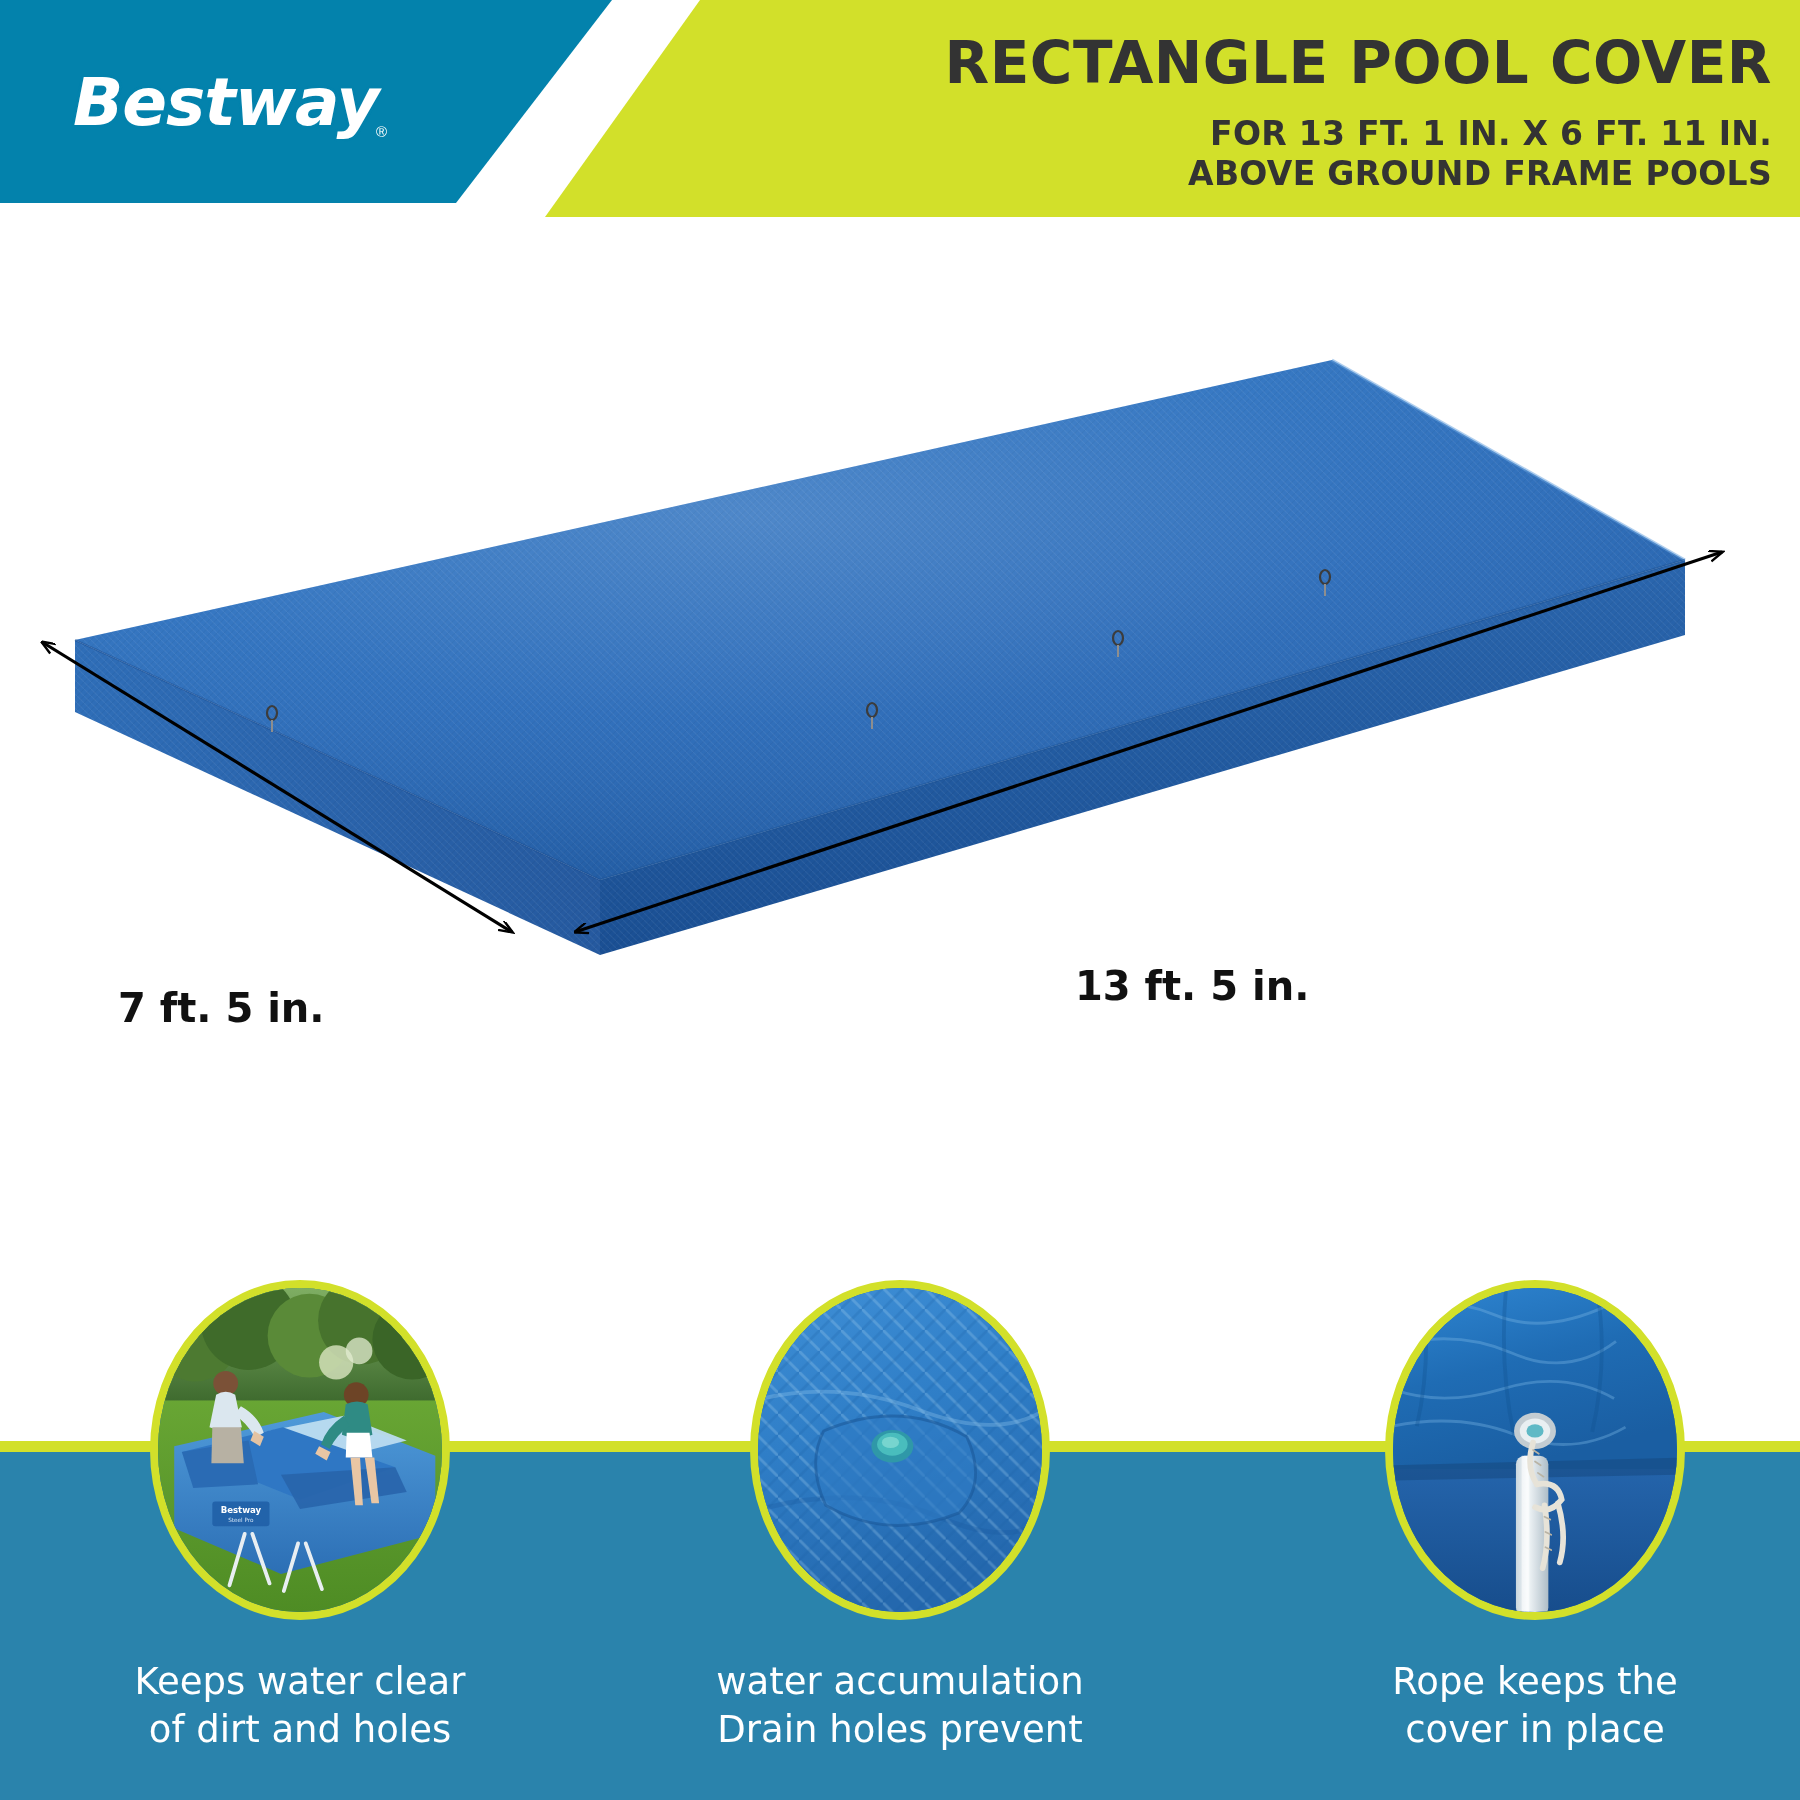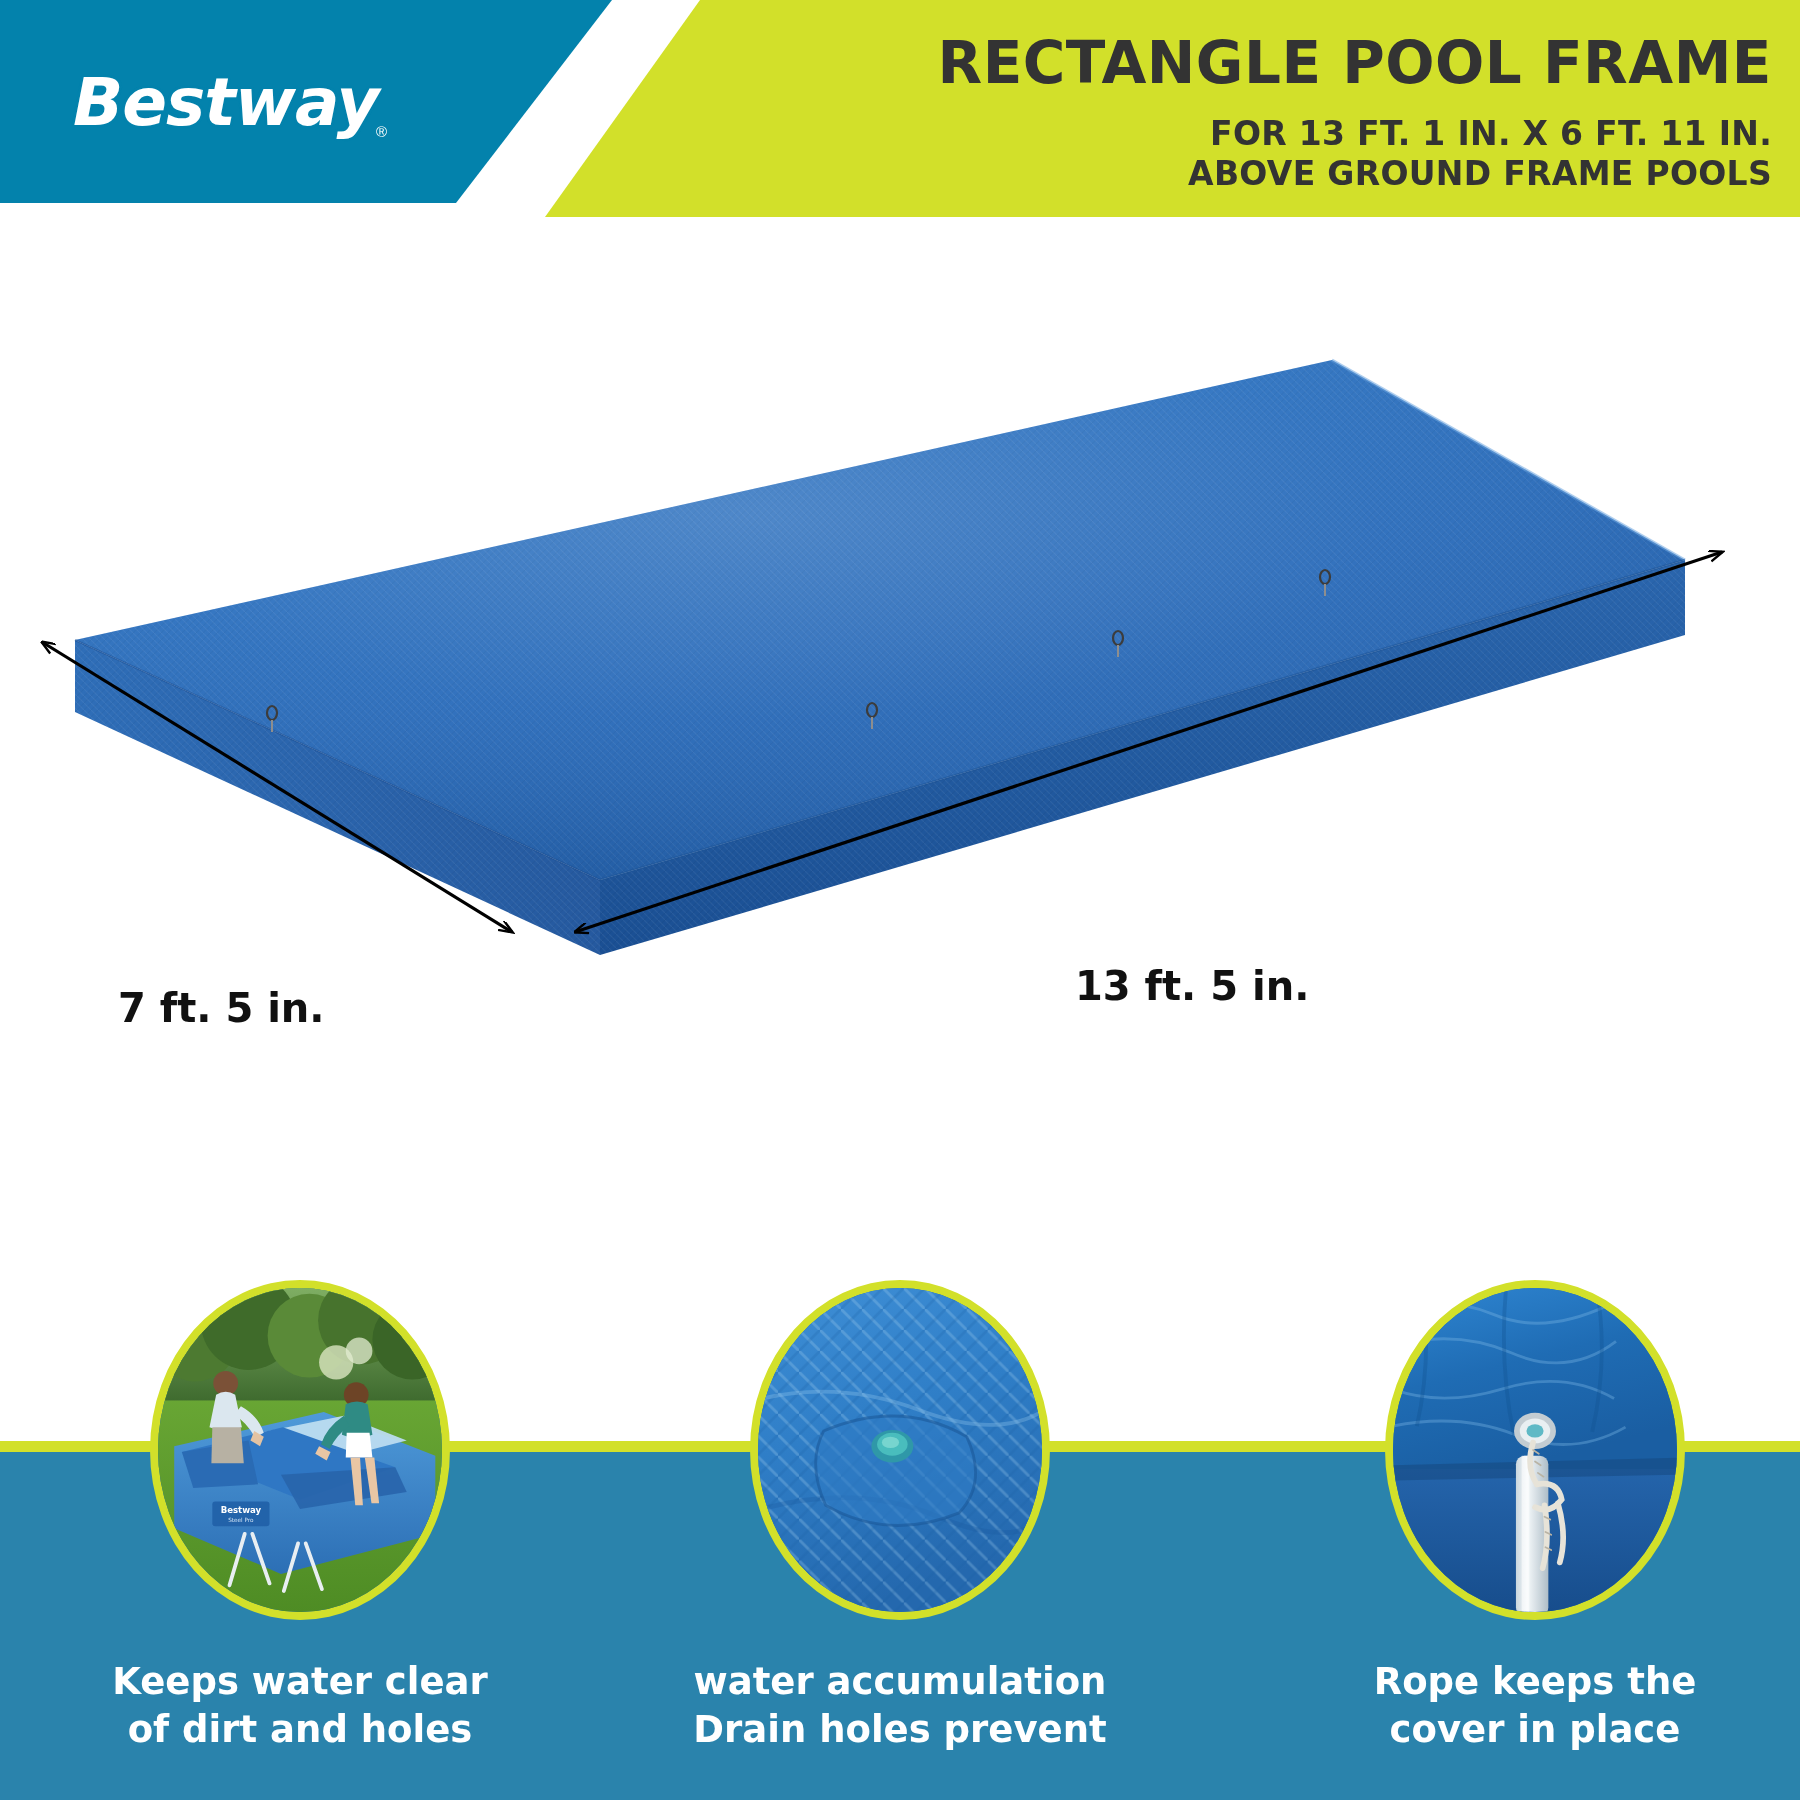--- a/index.html
+++ b/index.html
@@ -97,41 +97,41 @@
   .feature-oval{
     position:relative; width:300px; height:340px; margin:0 auto;
     border-radius:50%;
     border:8px solid var(--brand-green,#D2E02A);
     overflow:hidden;
     background:#1766b5;
   }
   .feature-caption{
     margin-top:38px;
     font-family:"DejaVu Sans", sans-serif;
-    font-size:37px; line-height:48px; color:#ffffff; font-weight:bold;
+    font-size:37px; line-height:48px; color:#ffffff; font-weight:normal;
   }
 
   
   .ph { position:absolute; left:0; top:0; width:100%; height:100%; }
 </style>
 </head>
 <body>
 
 <div id="header">
 
   <div id="header-blue"></div>
   <div id="header-green"></div>
 
   <div id="logo-wrap">
     <span id="logo-text">Bestway</span>
     <span id="logo-reg">®</span>
   </div>
 
   <div id="title-block">
-    <div id="main-title">RECTANGLE POOL FRAME</div>
+    <div id="main-title">RECTANGLE POOL COVER</div>
     <div id="sub-title-1">FOR 13 FT. 1 IN. X 6 FT. 11 IN.</div>
     <div id="sub-title-2">ABOVE GROUND FRAME POOLS</div>
   </div>
 </div>
 
 <div id="product-area">
 
   <svg id="product-svg" width="1800" height="1000" viewBox="0 0 1800 1000">
     <defs>
       <linearGradient id="topFace" x1="0" y1="0" x2="0.55" y2="1">

